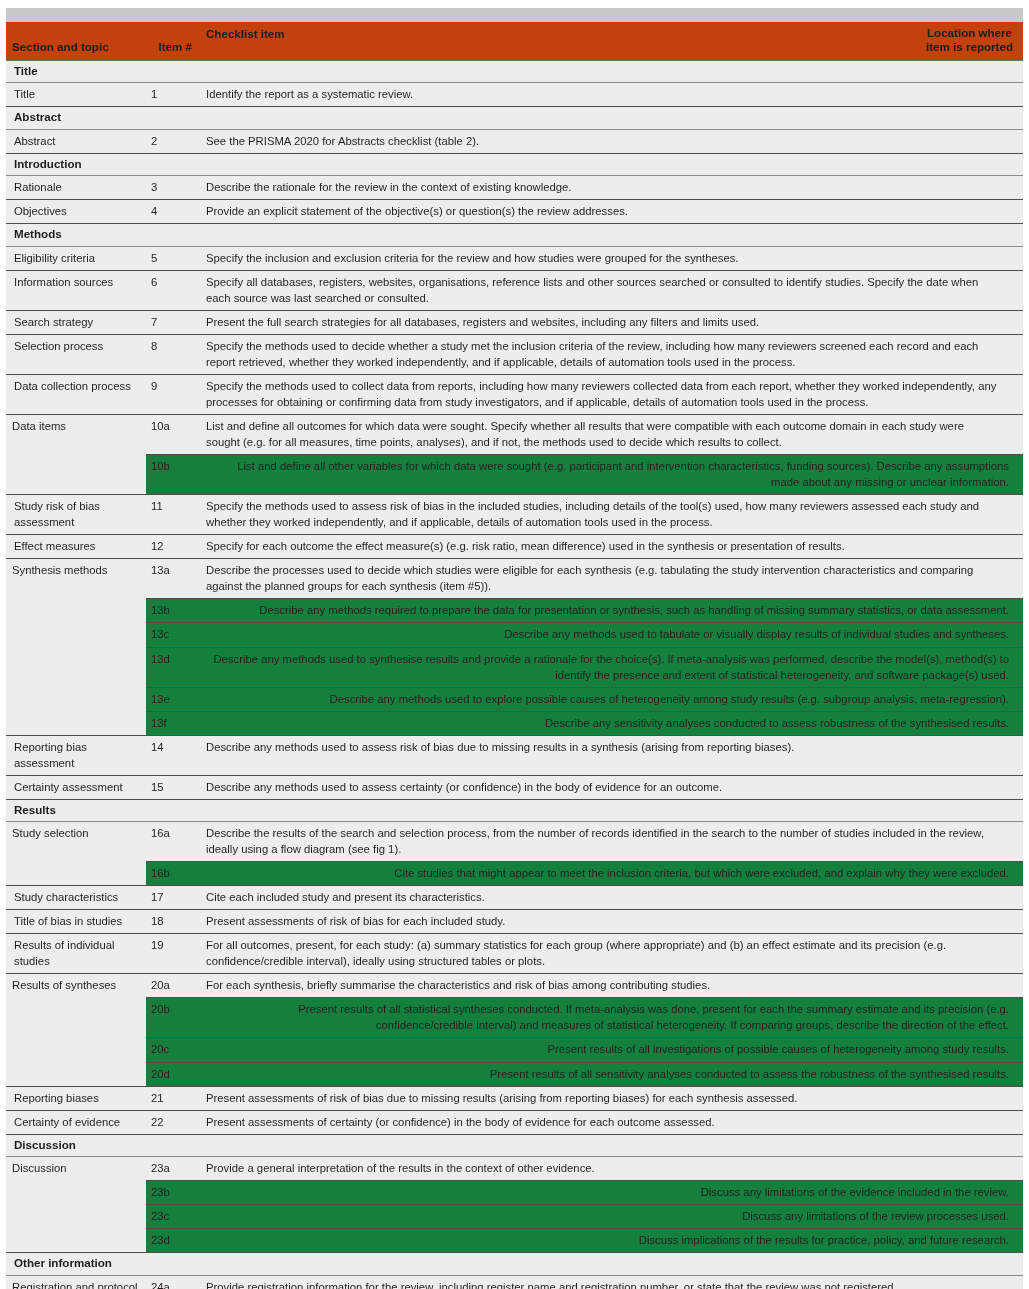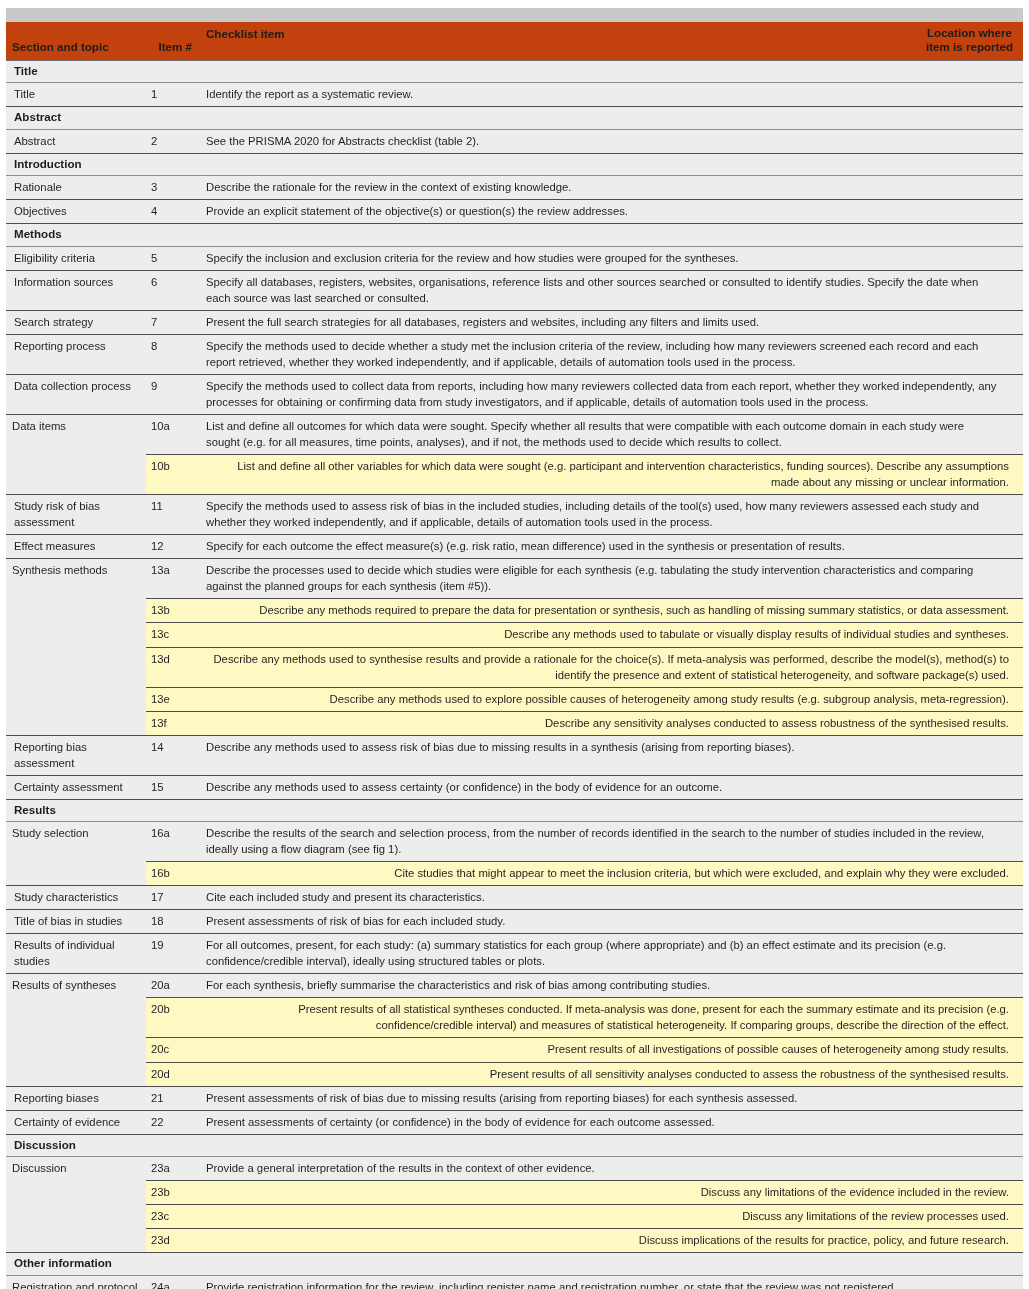--- a/index.html
+++ b/index.html
@@ -70,21 +70,21 @@
     vertical-align: top;
     padding: 3px 6px 4px 6px;
     border-bottom: 1px solid #4d4d4d;
   }
   tr.item-row td.col-section { padding-left: 8px; }
   tr.item-row td.col-item { padding-left: 5px; }
   tr.item-row td.col-text { padding-left: 8px; padding-right: 24px; }
 
   
   tr.sub-row td {
-    background: #fef9c3;
+    background: #15803d;
     vertical-align: top;
     padding: 3px 6px 4px 6px;
     border-bottom: 1px solid #4d4d4d;
     border-top: none;
   }
   tr.sub-row td.col-item {
     padding-left: 5px;
     border-top: 1px solid #a8a8a8;
   }
   tr.sub-row td.col-text {
@@ -168,21 +168,21 @@
           <td class="col-section">Information sources</td>
           <td class="col-item">6</td>
           <td class="col-text">Specify all databases, registers, websites, organisations, reference lists and other sources searched or consulted to identify studies. Specify the date when each source was last searched or consulted.</td>
         </tr>
         <tr class="item-row">
           <td class="col-section">Search strategy</td>
           <td class="col-item">7</td>
           <td class="col-text">Present the full search strategies for all databases, registers and websites, including any filters and limits used.</td>
         </tr>
         <tr class="item-row">
-          <td class="col-section">Reporting process</td>
+          <td class="col-section">Selection process</td>
           <td class="col-item">8</td>
           <td class="col-text">Specify the methods used to decide whether a study met the inclusion criteria of the review, including how many reviewers screened each record and each report retrieved, whether they worked independently, and if applicable, details of automation tools used in the process.</td>
         </tr>
         <tr class="item-row">
           <td class="col-section">Data collection process</td>
           <td class="col-item">9</td>
           <td class="col-text">Specify the methods used to collect data from reports, including how many reviewers collected data from each report, whether they worked independently, any processes for obtaining or confirming data from study investigators, and if applicable, details of automation tools used in the process.</td>
         </tr>
         <tr class="item-row">
           <td class="rowspan-label" rowspan="2">Data items</td>

